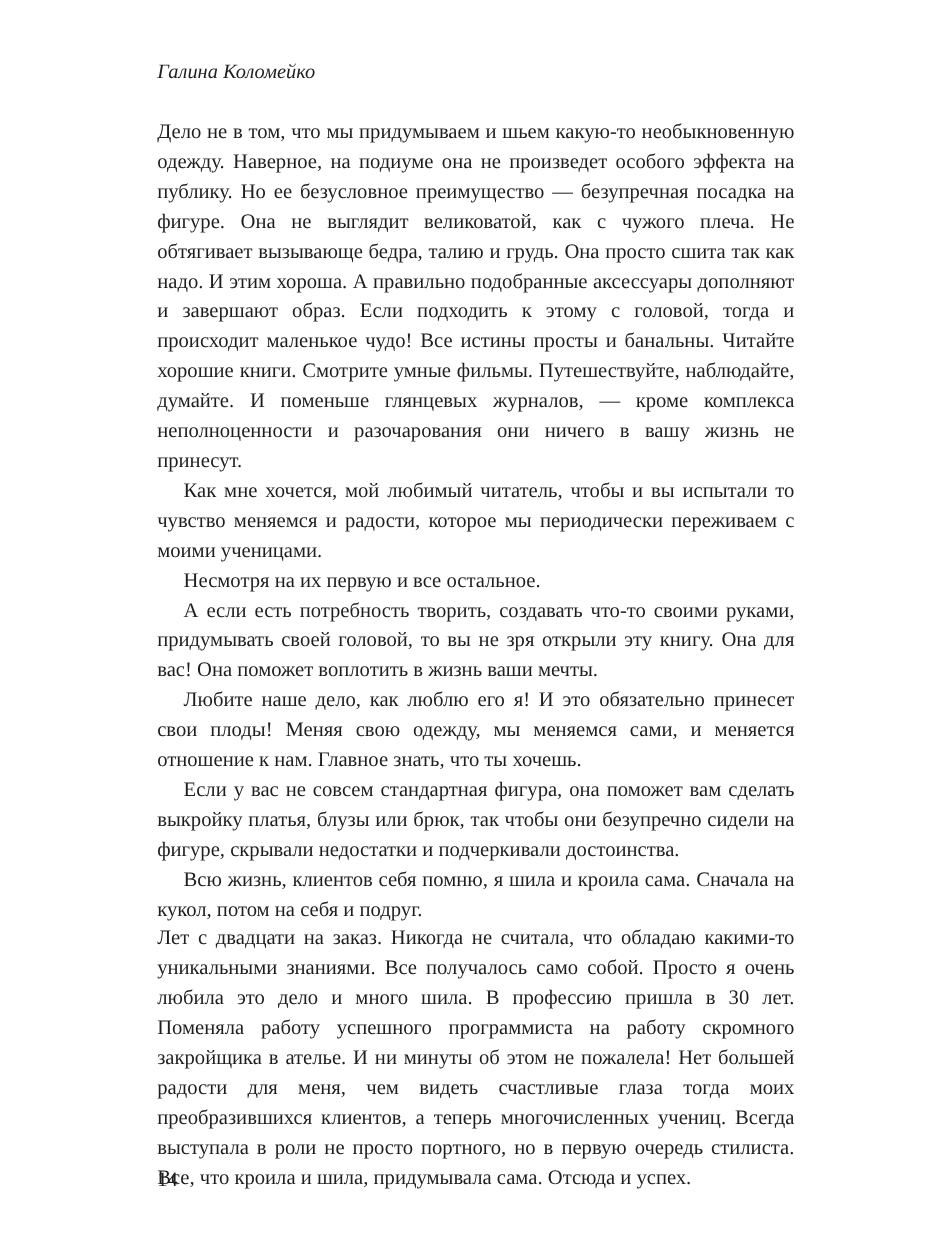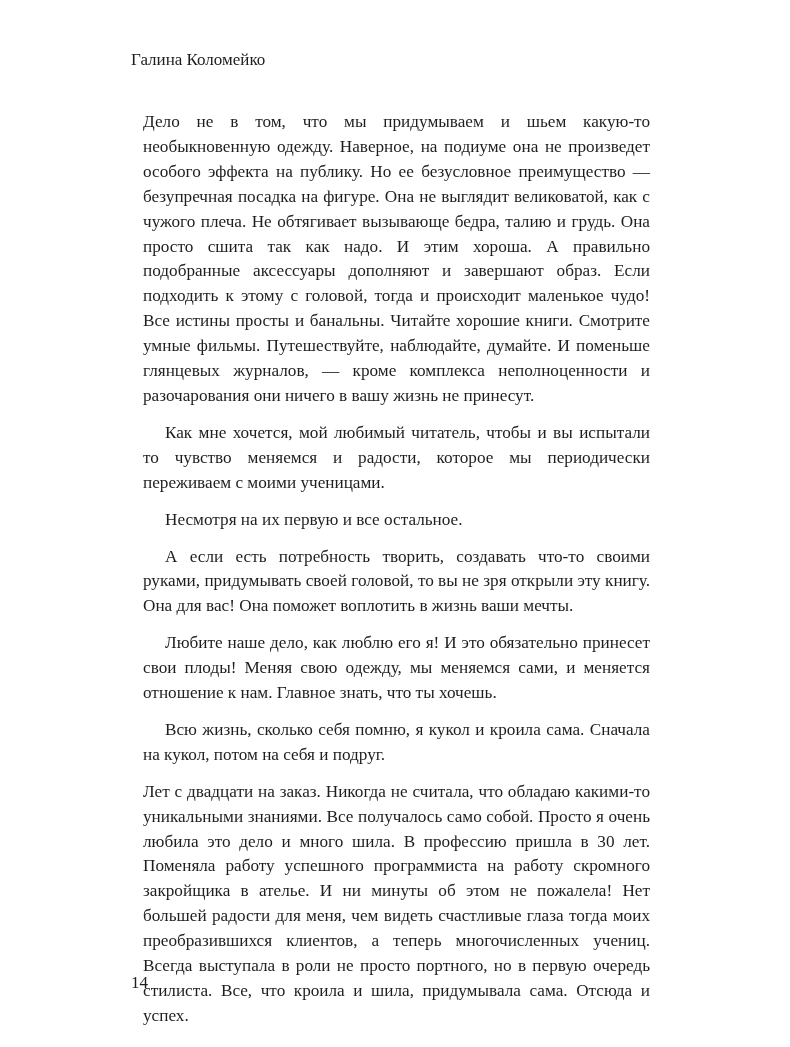--- a/index.html
+++ b/index.html
@@ -1,32 +1,33 @@
 <!DOCTYPE html>
 <html><head>
 <meta charset="utf-8">
 <style>
   html, body { margin:0; padding:0; background:#ffffff; }
   body { width:790px; height:1047px; position:relative; overflow:hidden; color:#1e1e1e;
          font-family:"Liberation Serif","DejaVu Serif",serif; }
-  .running-head { position:absolute; left:131px; top:50px; font-size:17px; }
+  .running-head { position:absolute; left:131px; top:50px; font-style:italic; font-size:17px; }
   .body-text { position:absolute; left:131px; top:98px; width:531px; font-size:17.2px;
                line-height:24.9px; text-align:justify; }
-  .body-text p { margin:12px; text-indent:22px; }
+  .body-text p { margin:0; text-indent:22px; }
   .body-text p.noindent { text-indent:0; }
   .page-number { position:absolute; left:131px; top:973px; font-size:17px; }
 </style>
 </head>
 <body>
 
 <div class="running-head">Галина Коломейко</div>
 
 <div class="body-text">
   <p class="noindent">Дело не в том, что мы придумываем и шьем какую-то необыкновенную одежду. Наверное, на подиуме она не произведет особого эффекта на публику. Но ее безусловное преимущество — безупречная посадка на фигуре. Она не выглядит великоватой, как с чужого плеча. Не обтягивает вызывающе бедра, талию и грудь. Она просто сшита так как надо. И этим хороша. А правильно подобранные аксессуары дополняют и завершают образ. Если подходить к этому с головой, тогда и происходит маленькое чудо! Все истины просты и банальны. Читайте хорошие книги. Смотрите умные фильмы. Путешествуйте, наблюдайте, думайте. И поменьше глянцевых журналов, — кроме комплекса неполноценности и разочарования они ничего в вашу жизнь не принесут.</p>
   <p>Как мне хочется, мой любимый читатель, чтобы и вы испытали то чувство меняемся и радости, которое мы периодически переживаем с моими ученицами.</p>
   <p>Несмотря на их первую и все остальное.</p>
   <p>А если есть потребность творить, создавать что-то своими руками, придумывать своей головой, то вы не зря открыли эту книгу. Она для вас! Она поможет воплотить в жизнь ваши мечты.</p>
   <p>Любите наше дело, как люблю его я! И это обязательно принесет свои плоды! Меняя свою одежду, мы меняемся сами, и меняется отношение к нам. Главное знать, что ты хочешь.</p>
-  <p>Всю жизнь, сколько себя помню, я кукол и кроила сама. Сначала на кукол, потом на себя и подруг.</p>
+  <p>Если у вас не совсем стандартная фигура, она поможет вам сделать выкройку платья, блузы или брюк, так чтобы они безупречно сидели на фигуре, скрывали недостатки и подчеркивали достоинства.</p>
+  <p>Всю жизнь, клиентов себя помню, я шила и кроила сама. Сначала на кукол, потом на себя и подруг.</p>
   <p class="noindent">Лет с двадцати на заказ. Никогда не считала, что обладаю какими-то уникальными знаниями. Все получалось само собой. Просто я очень любила это дело и много шила. В профессию пришла в 30 лет. Поменяла работу успешного программиста на работу скромного закройщика в ателье. И ни минуты об этом не пожалела! Нет большей радости для меня, чем видеть счастливые глаза тогда моих преобразившихся клиентов, а теперь многочисленных учениц. Всегда выступала в роли не просто портного, но в первую очередь стилиста. Все, что кроила и шила, придумывала сама. Отсюда и успех.</p>
 </div>
 
 <div class="page-number">14</div>
 
 </body></html>

